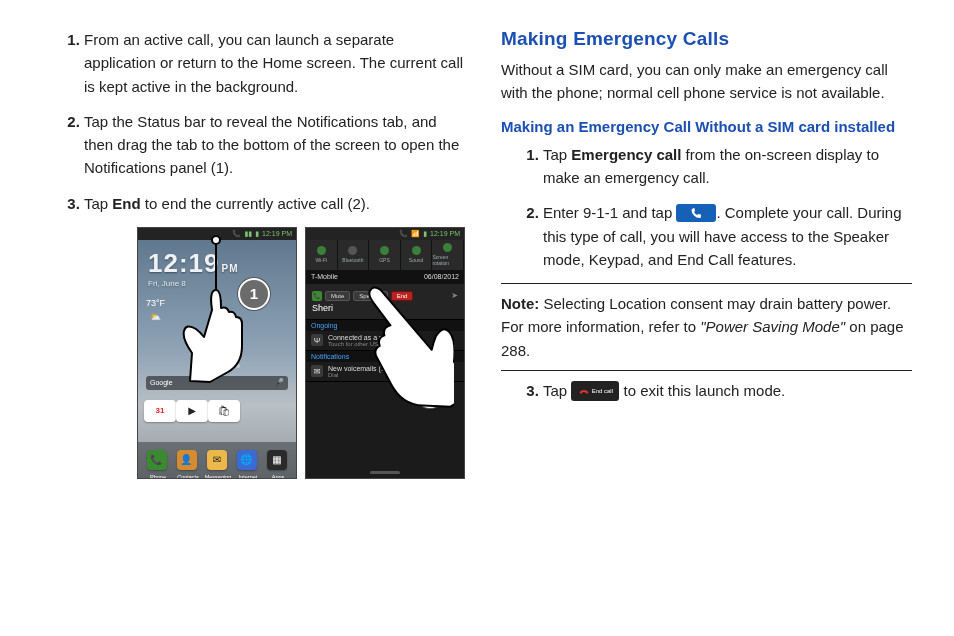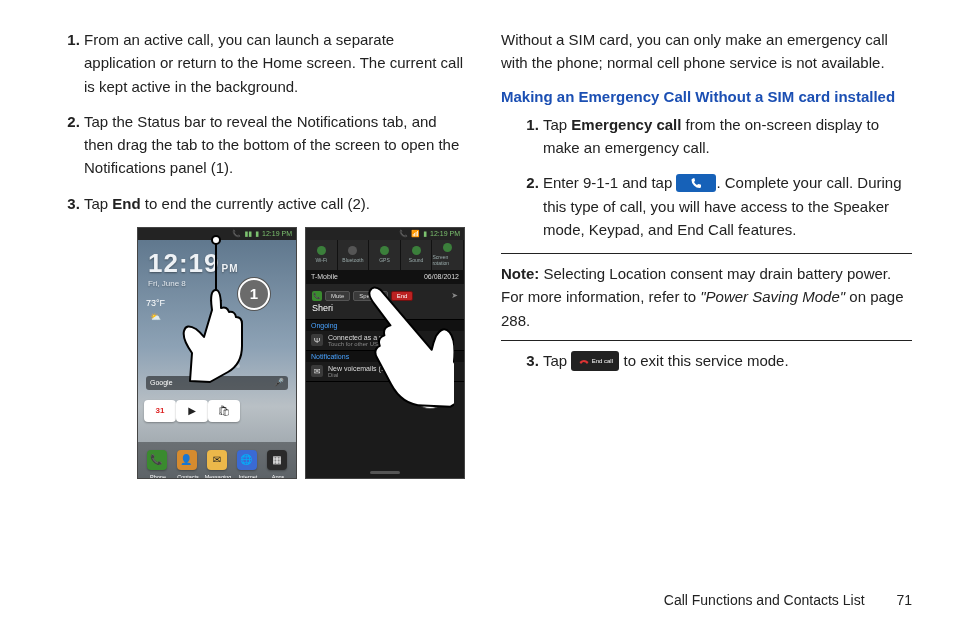--- a/index.html
+++ b/index.html
@@ -452,20 +452,21 @@
           <div class="badge" style="top:148px; right:18px;">2</div>
 
           <svg class="hand" style="top:50px; left:48px; width:100px; height:190px;" viewBox="0 0 100 190">
             <path d="M66 10 q-4 -8 -10 -4 q-4 3 -2 14 l4 26 q-8 -2 -10 6 q-8 -1 -9 7 q-8 0 -8 9 l0 30 q0 24 18 34 l24 14 l26 -2 l-2 -36 q12 -18 10 -28 q-2 -10 -14 -3 q-5 4 -10 10 z" transform="rotate(-28 50 90)" fill="#fff" stroke="#000" stroke-width="2" stroke-linejoin="round"></path>
           </svg>
         </div>
       </div>
     </div>
 
     <div class="col">
+      <h2 class="section">Making Emergency Calls</h2>
       <p class="body">Without a SIM card, you can only make an emergency call with the phone; normal cell phone service is not available.</p>
 
       <h3 class="sub-blue">Making an Emergency Call Without a SIM card installed</h3>
 
       <ol class="steps">
         <li>
           <span>Tap </span><span class="bold">Emergency call</span><span> from the on-screen display to make an emergency call.</span>
         </li>
         <li>
           <span>Enter 9-1-1 and tap </span><span class="chip chip-blue">
@@ -482,23 +483,19 @@
       </div>
       <hr class="rule">
 
       <ol class="steps" start="3">
         <li>
           <span>Tap </span><span class="chip chip-dark">
             <svg class="phone-glyph" viewBox="0 0 24 24">
                 <path d="M3 14 q9 -8 18 0 l-2 3 q-1 1 -2 0 l-2 -2 q-5 -2 -6 0 l-2 2 q-1 1 -2 0 z" fill="#d33"></path>
               </svg>
             <span class="end-label">End call</span>
-          </span><span> to exit this service mode.</span>
+          </span><span> to exit this launch mode.</span>
         </li>
       </ol>
     </div>
   </div>
 
-  <div class="footer">
-    <span>Call Functions and Contacts List</span>
-    <span class="pg">71</span>
-  </div>
 </div>
 
 </body></html>

